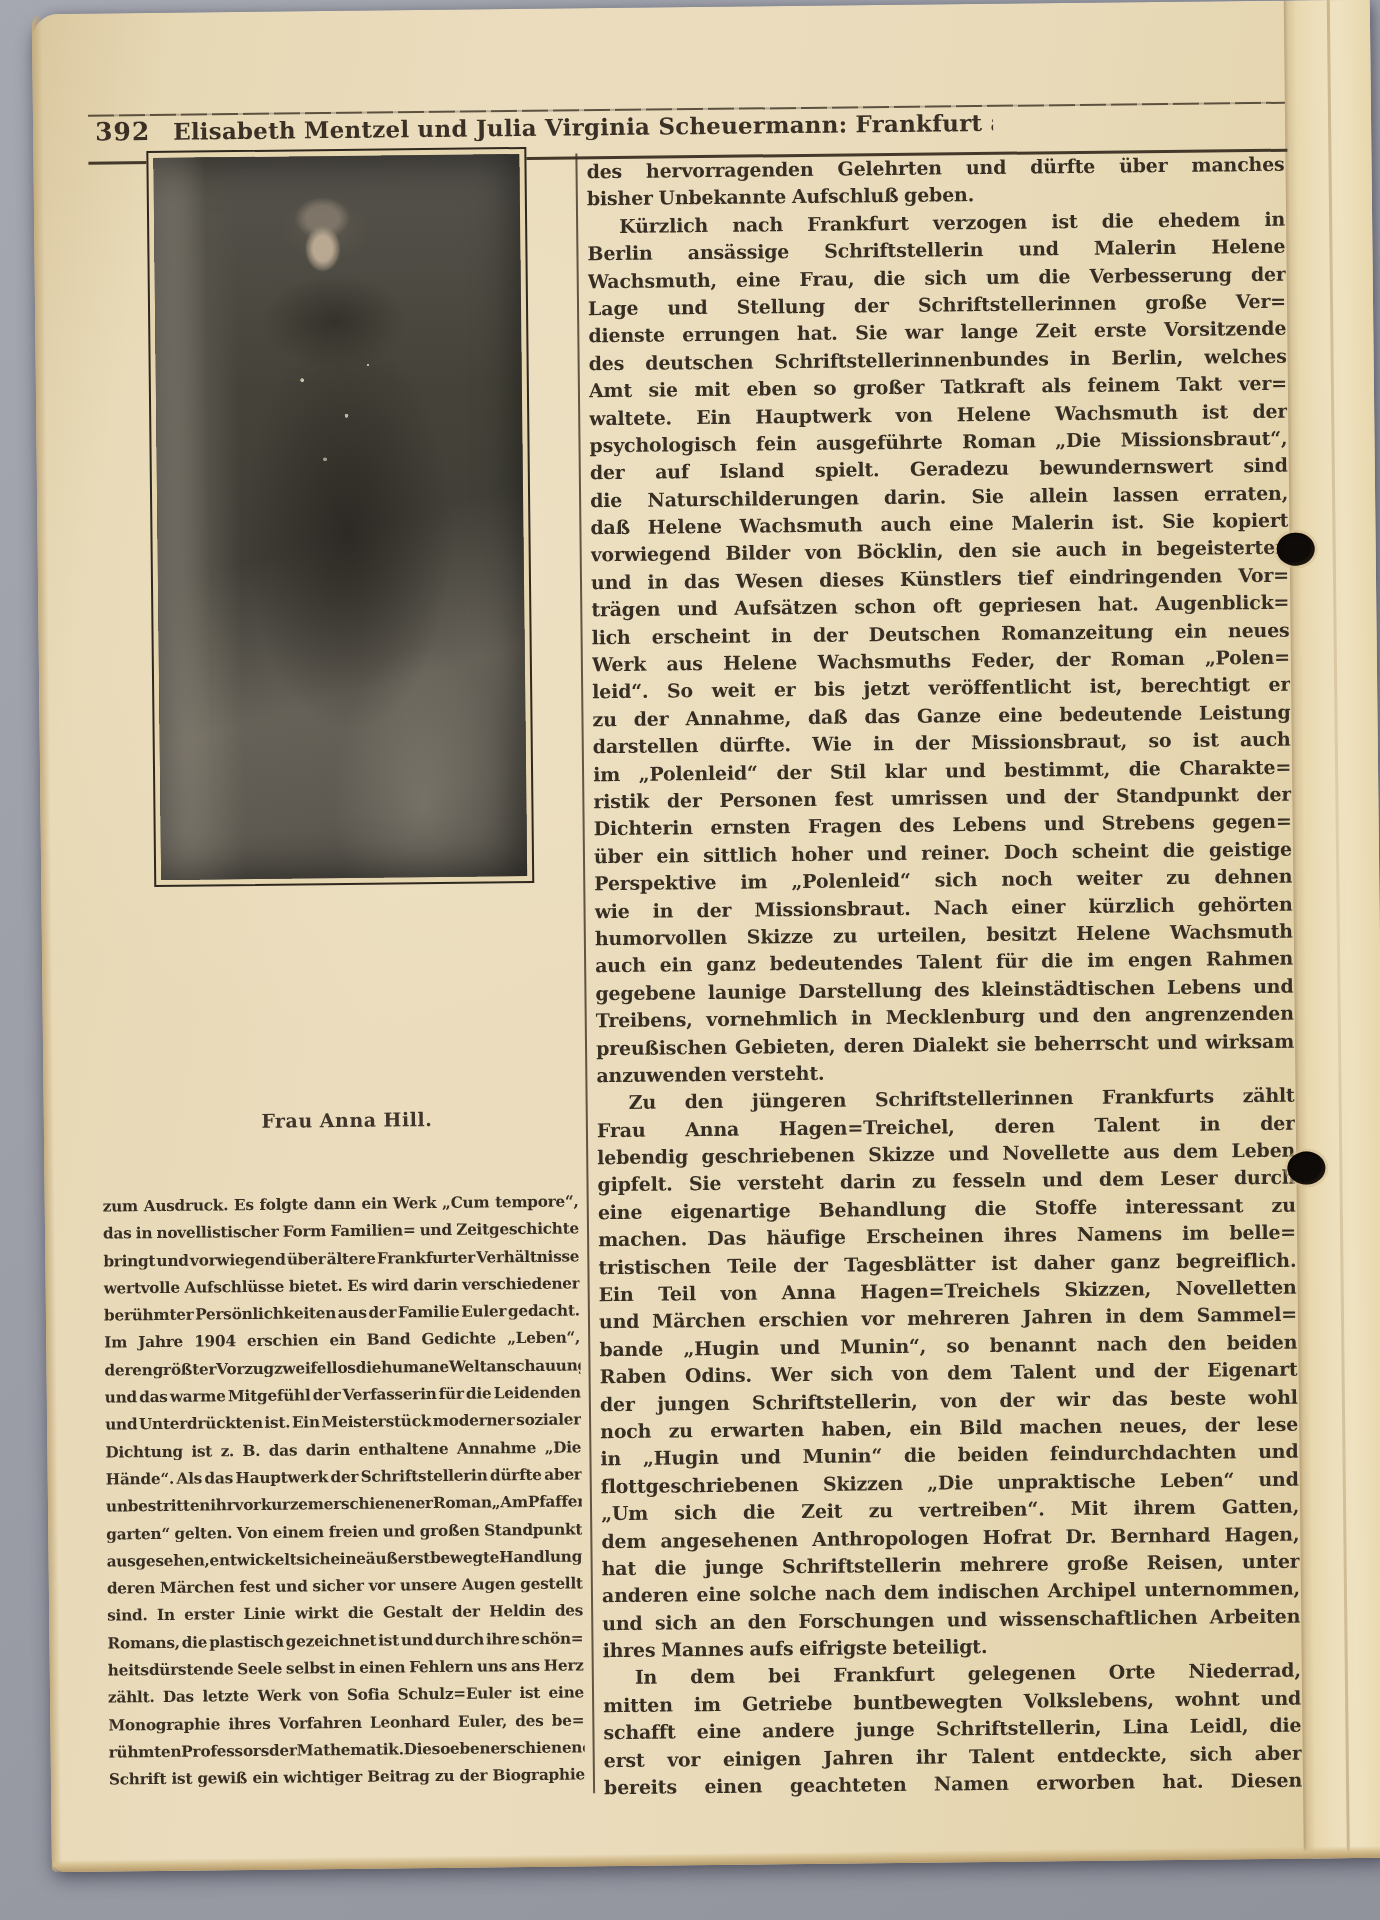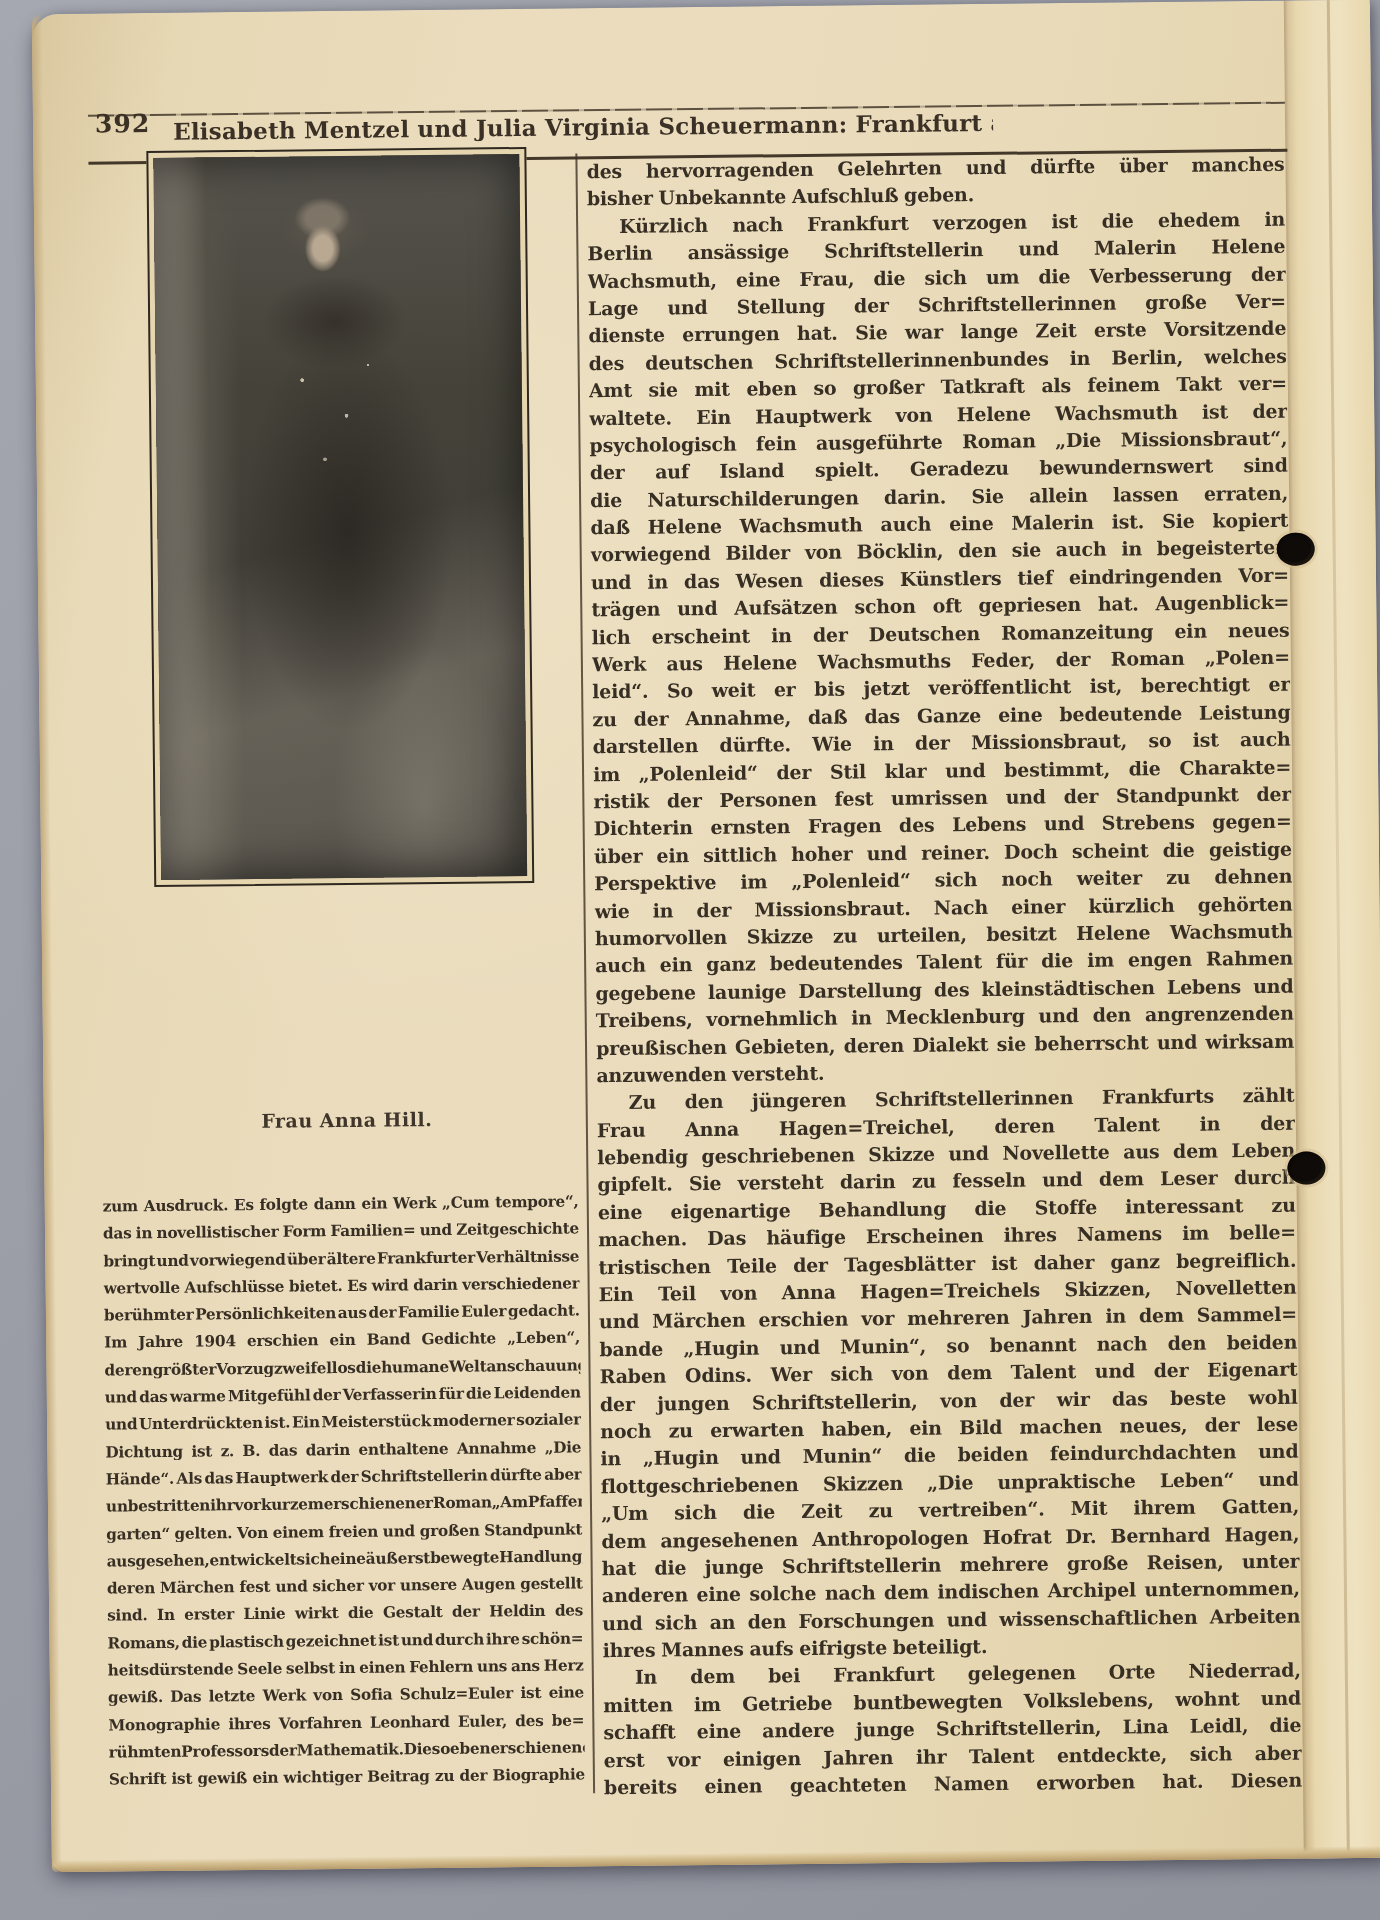--- a/index.html
+++ b/index.html
@@ -26,21 +26,21 @@
   .crease-line{position:absolute;top:0;bottom:0;left:1295px;width:3px;
          background:linear-gradient(180deg,rgba(166,140,96,0.5),rgba(166,140,96,0.2) 50%,rgba(166,140,96,0.5));}
   
   .hole{position:absolute;width:38px;height:33px;border-radius:50%;
         background:radial-gradient(ellipse at 45% 45%, #0f0b08 0 55%, #2a2118 70%, rgba(60,48,32,0.6) 82%, transparent 95%);
         box-shadow:0 0 0 3px rgba(214,192,148,0.55), inset 0 0 4px #000;}
   
   .rule-top{position:absolute;left:55px;top:101px;width:1197px;height:2px;
         background:repeating-linear-gradient(90deg,rgba(67,56,42,0.85) 0 26px,rgba(67,56,42,0.3) 26px 31px);}
   .rule-bottom{position:absolute;left:55px;top:148px;width:1199px;height:3px;background:#43382a;}
-  .pagenum{position:absolute;left:62px;top:96px;font-size:25px;font-weight:bold;color:#3a3025;letter-spacing:1px;}
+  .pagenum{position:absolute;left:62px;top:104px;font-size:25px;font-weight:bold;color:#3a3025;letter-spacing:1px;}
   .runtitle{position:absolute;left:140px;top:105px;width:820px;text-align:center;
         font-size:23px;font-weight:bold;color:#3a3025;letter-spacing:0.2px;white-space:nowrap;overflow:hidden;}
   
   .coldiv{position:absolute;left:542px;top:145px;height:1640px;width:2px;background:rgba(62,50,36,0.8);}
   
   .figure{position:absolute;left:113px;top:138px;width:380px;height:736px;box-sizing:border-box;
         border:2px solid #2f2820;background:#e6d6b0;padding:5px;}
   .photo{width:100%;height:100%;
         box-shadow:inset 0 0 46px rgba(0,0,0,0.6);
         background:
@@ -276,21 +276,21 @@
           <span>Seele</span>
           <span>selbst</span>
           <span>in</span>
           <span>einen</span>
           <span>Fehlern</span>
           <span>uns</span>
           <span>ans</span>
           <span>Herz</span>
         </div>
         <div class="tline">
-          <span>gewiß.</span>
+          <span>zählt.</span>
           <span>Das</span>
           <span>letzte</span>
           <span>Werk</span>
           <span>von</span>
           <span>Sofia</span>
           <span>Schulz=Euler</span>
           <span>ist</span>
           <span>eine</span>
         </div>
         <div class="tline">

